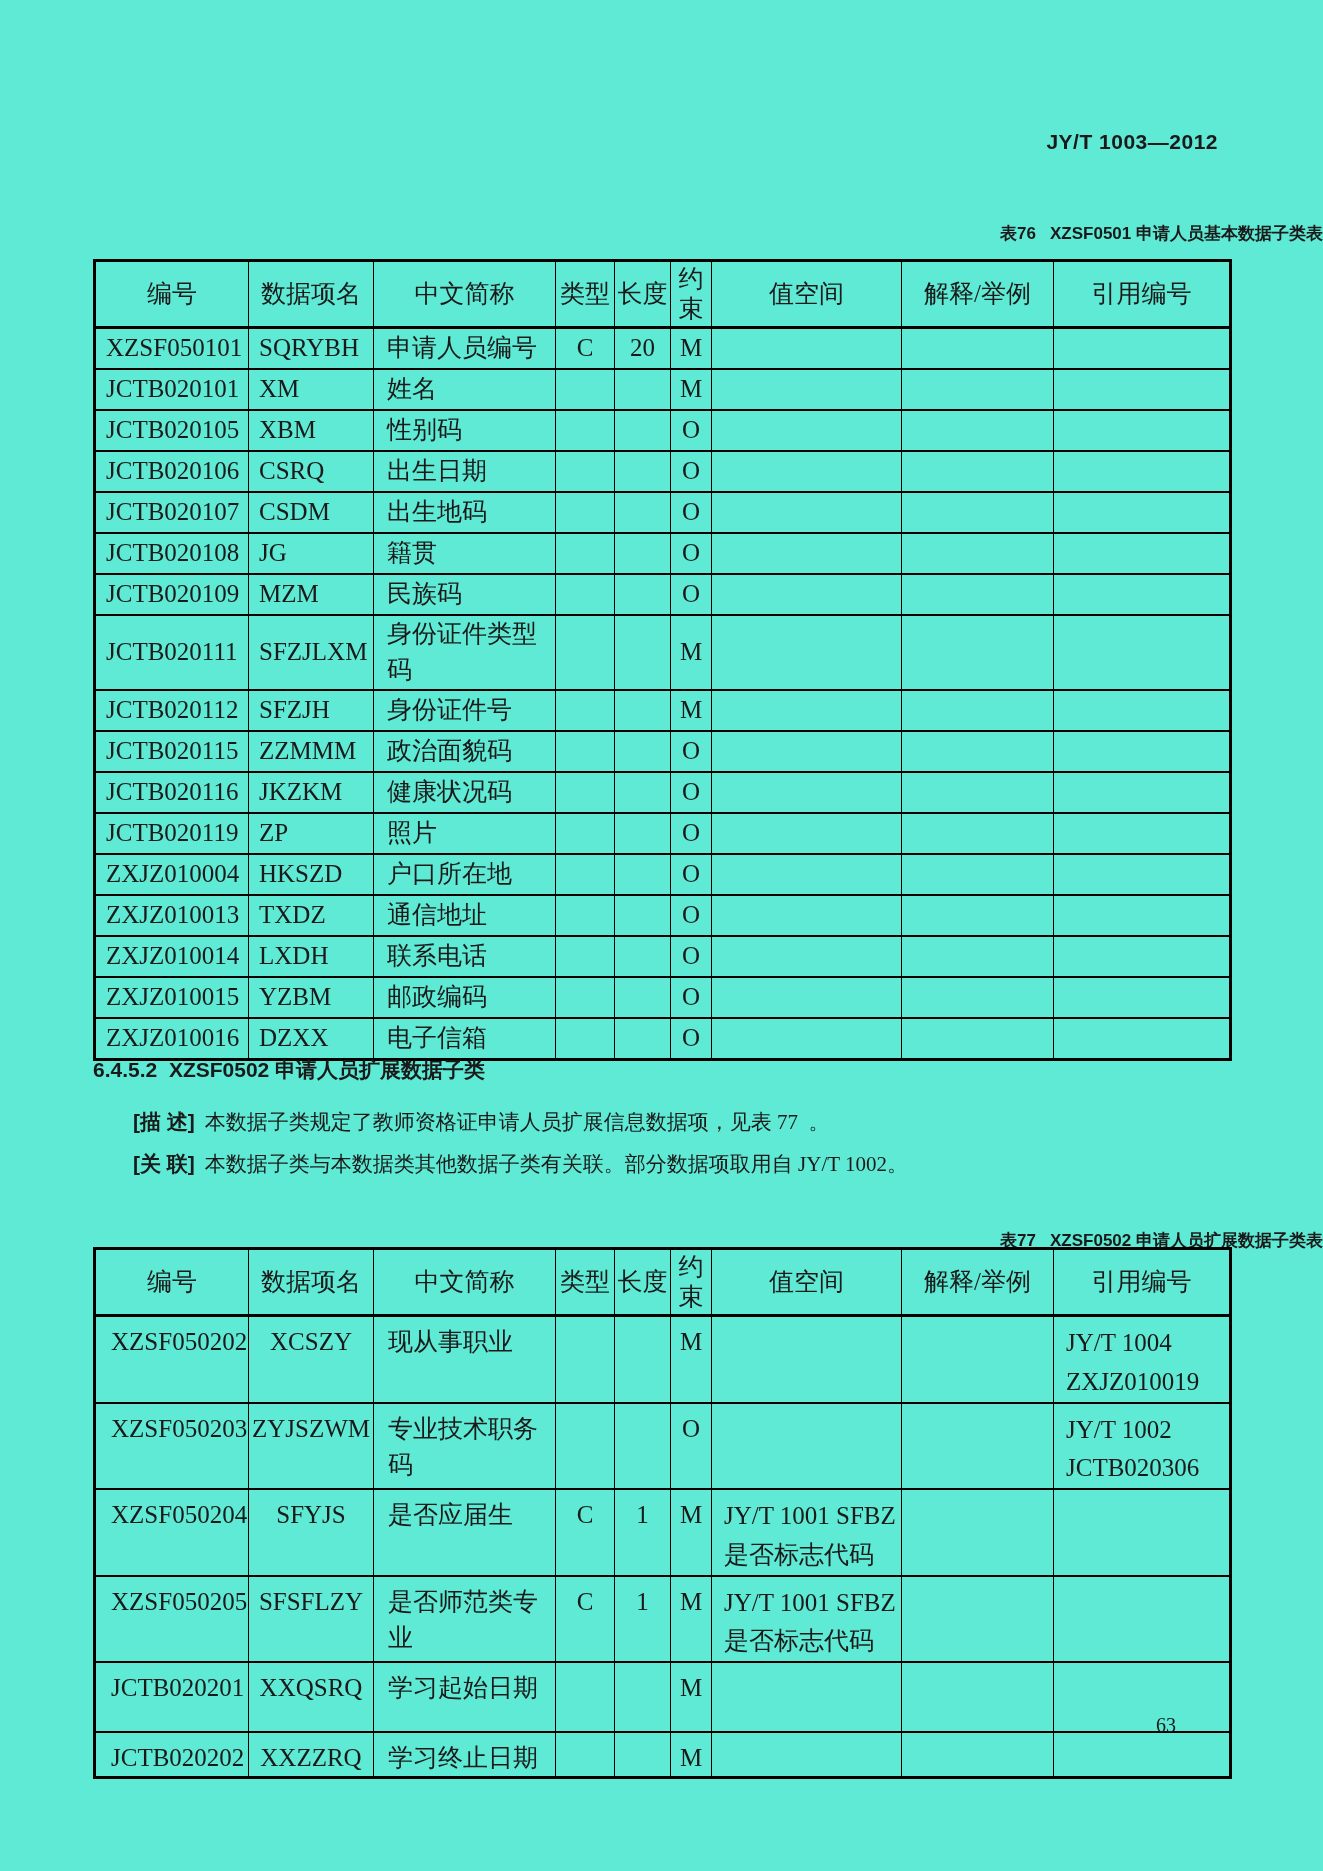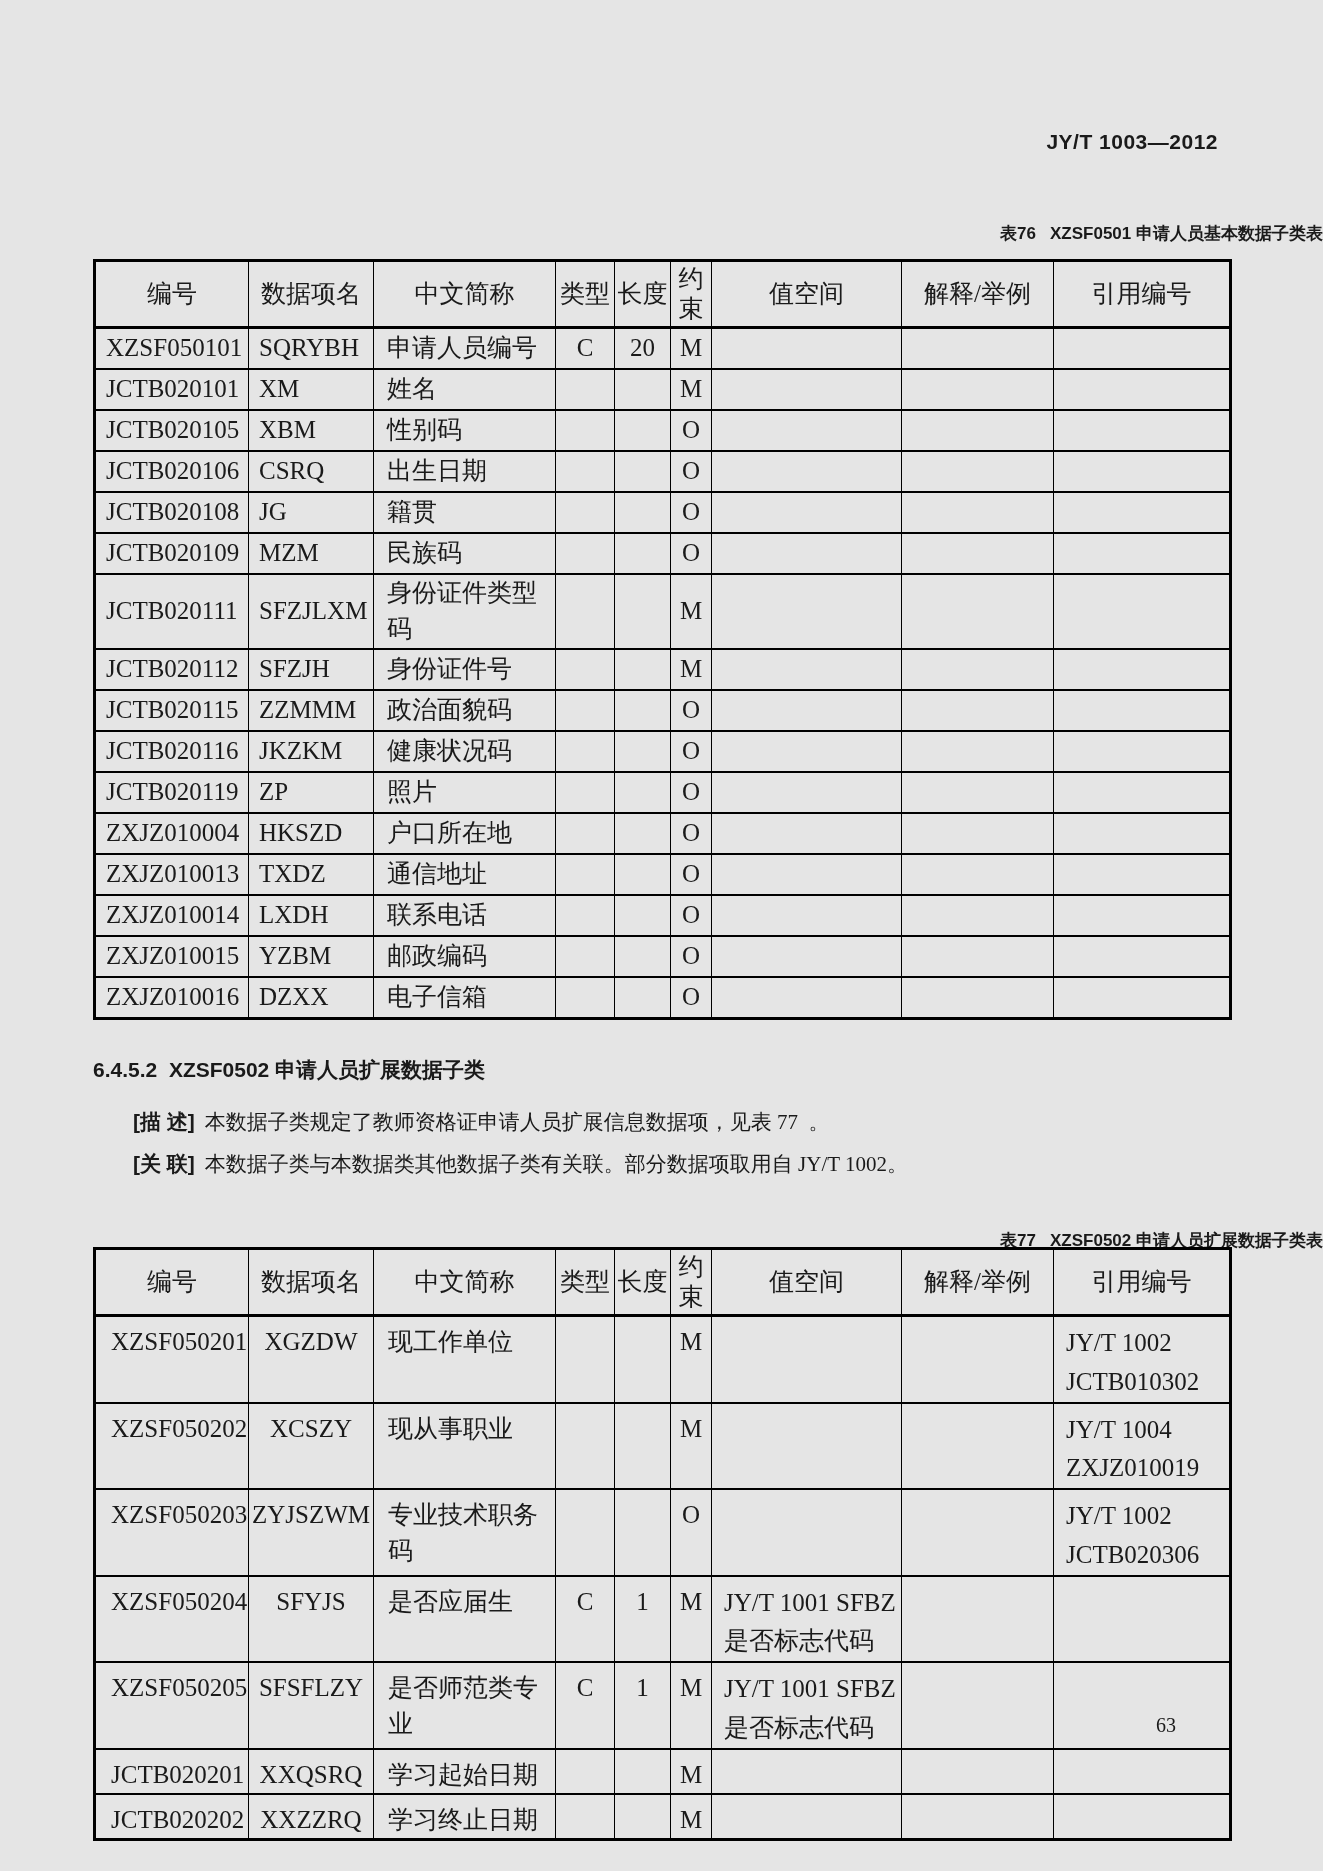--- a/index.html
+++ b/index.html
@@ -1,20 +1,20 @@
 <!DOCTYPE html>
 <html lang="zh"><head>
 <meta charset="utf-8">
 <style>
   html, body { margin: 0; padding: 0; background: #ffffff; }
   .page {
     position: relative;
     width: 1323px;
     height: 1871px;
-    background: #e5e5e5;
+    background: #5eead4;
     font-family: "Liberation Serif", serif;
     color: #1a1a1a;
     overflow: hidden;
   }
   .hdr-right {
     position: absolute;
     top: 130px;
     right: 105px;
     font-family: "Liberation Sans", sans-serif;
     font-weight: bold;
@@ -190,20 +190,31 @@
             <td class="col-item">CSRQ</td>
             <td class="col-cn">出生日期</td>
             <td class="col-type"></td>
             <td class="col-len"></td>
             <td class="col-con">O</td>
             <td class="col-val"></td>
             <td class="col-exp"></td>
             <td class="col-ref"></td>
           </tr>
           <tr>
+            <td class="col-id">JCTB020107</td>
+            <td class="col-item">CSDM</td>
+            <td class="col-cn">出生地码</td>
+            <td class="col-type"></td>
+            <td class="col-len"></td>
+            <td class="col-con">O</td>
+            <td class="col-val"></td>
+            <td class="col-exp"></td>
+            <td class="col-ref"></td>
+          </tr>
+          <tr>
             <td class="col-id">JCTB020108</td>
             <td class="col-item">JG</td>
             <td class="col-cn">籍贯</td>
             <td class="col-type"></td>
             <td class="col-len"></td>
             <td class="col-con">O</td>
             <td class="col-val"></td>
             <td class="col-exp"></td>
             <td class="col-ref"></td>
           </tr>
@@ -350,32 +361,20 @@
             <th class="col-type">类型</th>
             <th class="col-len">长度</th>
             <th class="col-con">约束</th>
             <th class="col-val">值空间</th>
             <th class="col-exp">解释/举例</th>
             <th class="col-ref">引用编号</th>
           </tr>
         </thead>
         <tbody>
           <tr>
-            <td class="col-id">XZSF050201</td>
-            <td class="col-item">XGZDW</td>
-            <td class="col-cn">现工作单位</td>
-            <td class="col-type"></td>
-            <td class="col-len"></td>
-            <td class="col-con">M</td>
-            <td class="col-val"></td>
-            <td class="col-exp"></td>
-            <td class="col-ref">JY/T 1002
-JCTB010302</td>
-          </tr>
-          <tr>
             <td class="col-id">XZSF050202</td>
             <td class="col-item">XCSZY</td>
             <td class="col-cn">现从事职业</td>
             <td class="col-type"></td>
             <td class="col-len"></td>
             <td class="col-con">M</td>
             <td class="col-val"></td>
             <td class="col-exp"></td>
             <td class="col-ref">JY/T 1004
 ZXJZ010019</td>

